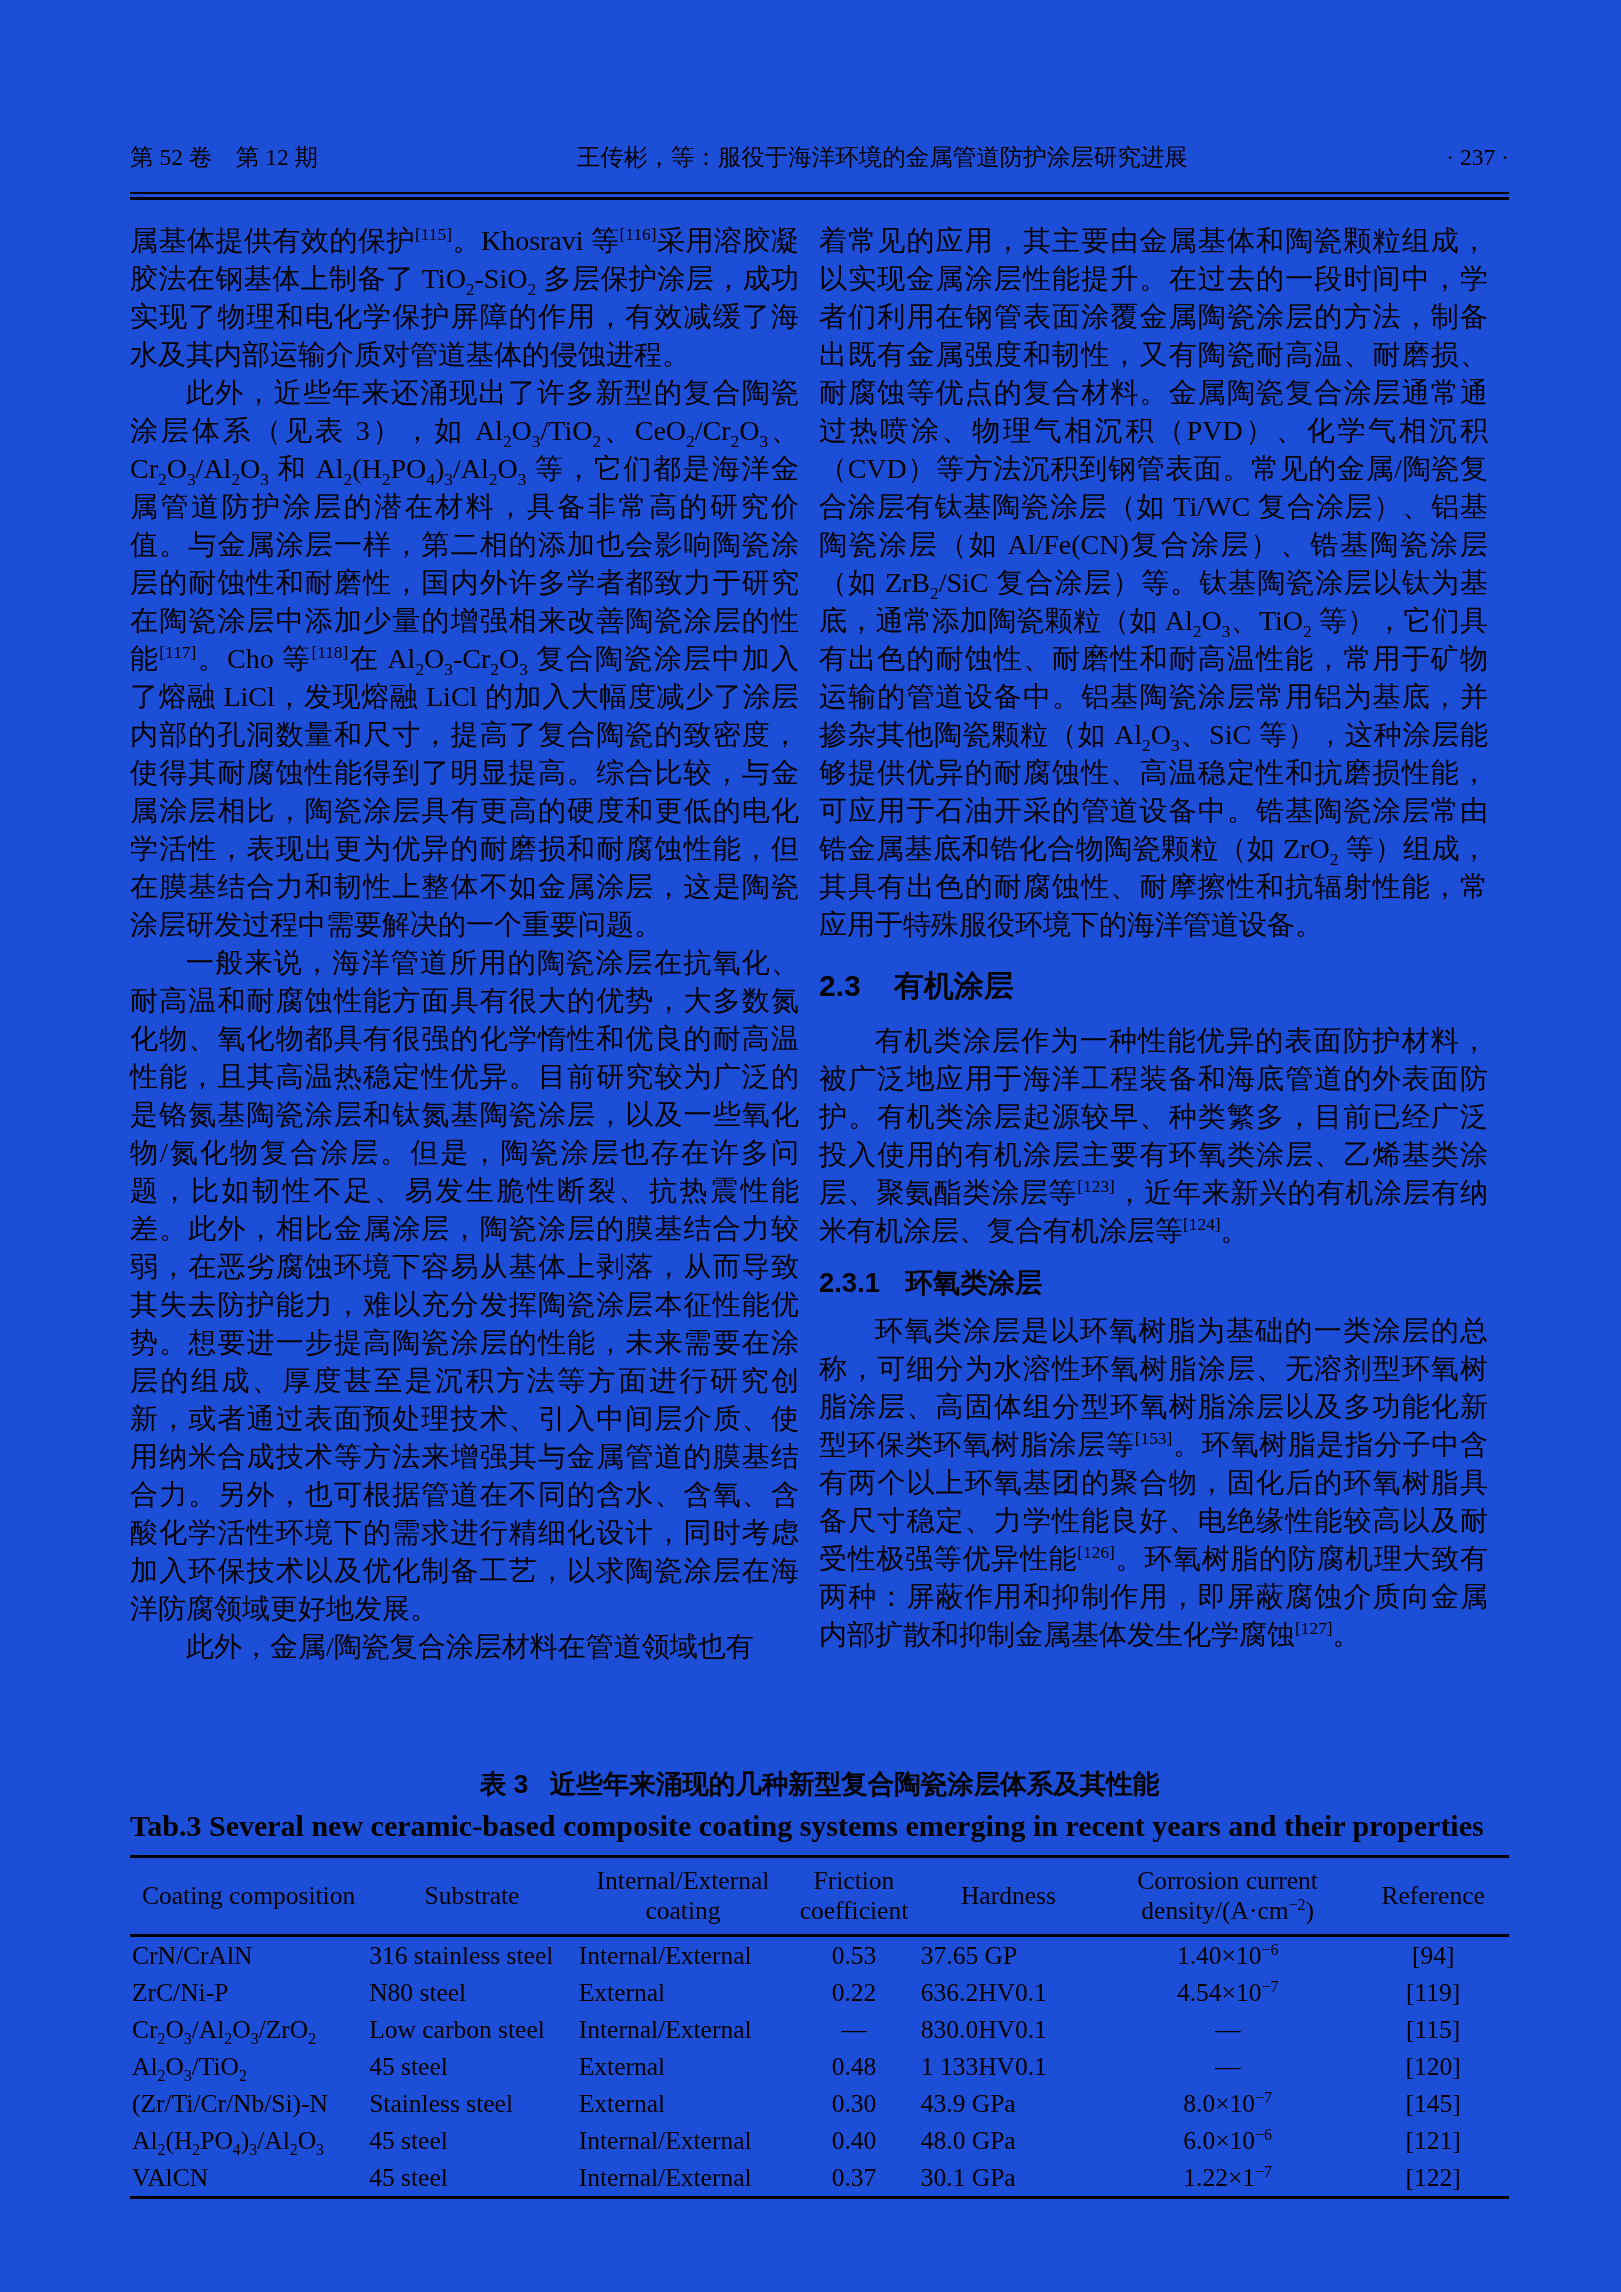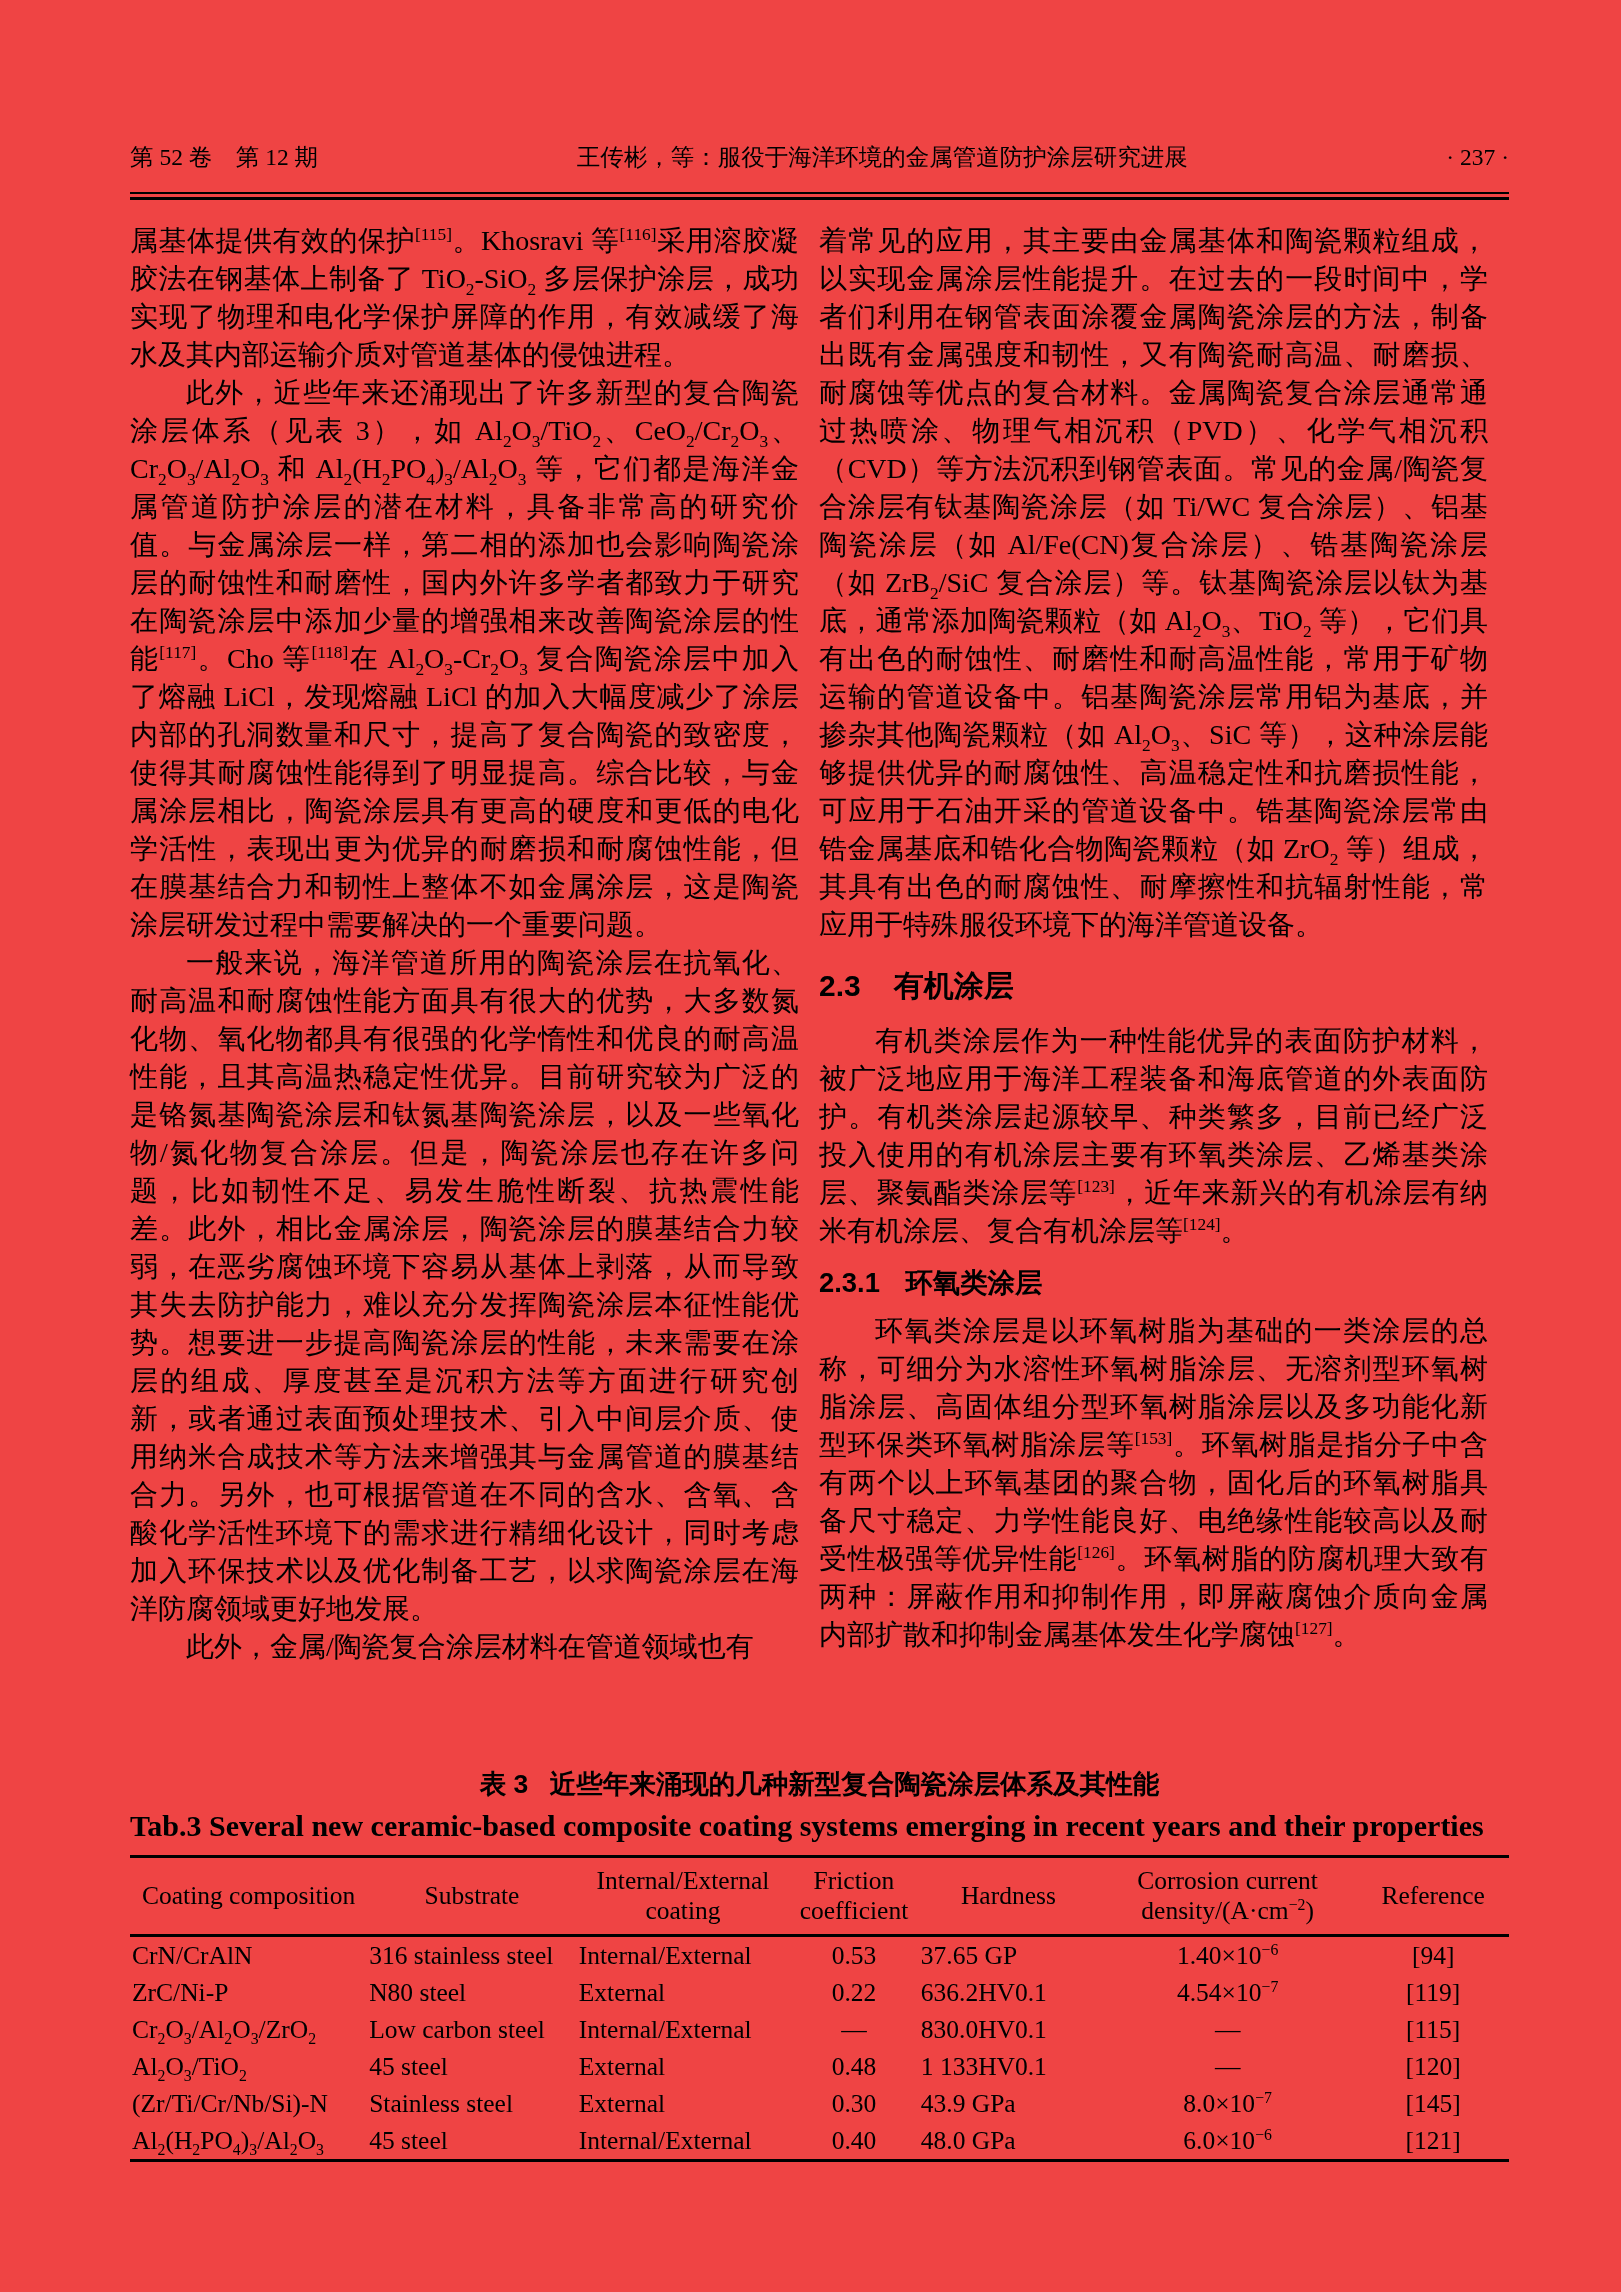--- a/index.html
+++ b/index.html
@@ -1,17 +1,17 @@
 <!DOCTYPE html>
 <html><head>
 <meta charset="utf-8">
 <style>
   html,body { margin:0; padding:0; background:#ffffff; }
   .page {
-    position:relative; width:1621px; height:2293px; background:#ef4444;
+    position:relative; width:1621px; height:2293px; background:#1d4ed8;
     color:#000; font-family:"Liberation Serif","DejaVu Serif",serif; overflow:hidden;
   }
   .running-head {
     position:absolute; top:143px; left:130px; width:1379px;
     display:flex; justify-content:space-between; align-items:baseline;
     font-size:23.5px; line-height:29px;
   }
   .running-head .center { text-align:center; flex:1; }
   .head-rule {
     position:absolute; top:192px; left:130px; width:1379px;
@@ -166,18 +166,27 @@
           </tr>
           <tr>
             <td class="c0">Al<sub>2</sub>(H<sub>2</sub>PO<sub>4</sub>)<sub>3</sub>/Al<sub>2</sub>O<sub>3</sub></td>
             <td class="c1">45 steel</td>
             <td class="c2">Internal/External</td>
             <td class="c3">0.40</td>
             <td class="c4">48.0 GPa</td>
             <td class="c5">6.0×10<sup>−6</sup></td>
             <td class="c6">[121]</td>
           </tr>
+          <tr>
+            <td class="c0">VAlCN</td>
+            <td class="c1">45 steel</td>
+            <td class="c2">Internal/External</td>
+            <td class="c3">0.37</td>
+            <td class="c4">30.1 GPa</td>
+            <td class="c5">1.22×1<sup>−7</sup></td>
+            <td class="c6">[122]</td>
+          </tr>
         </tbody>
     </table>
   </div>
 
 </div>
 
 
 </body></html>

